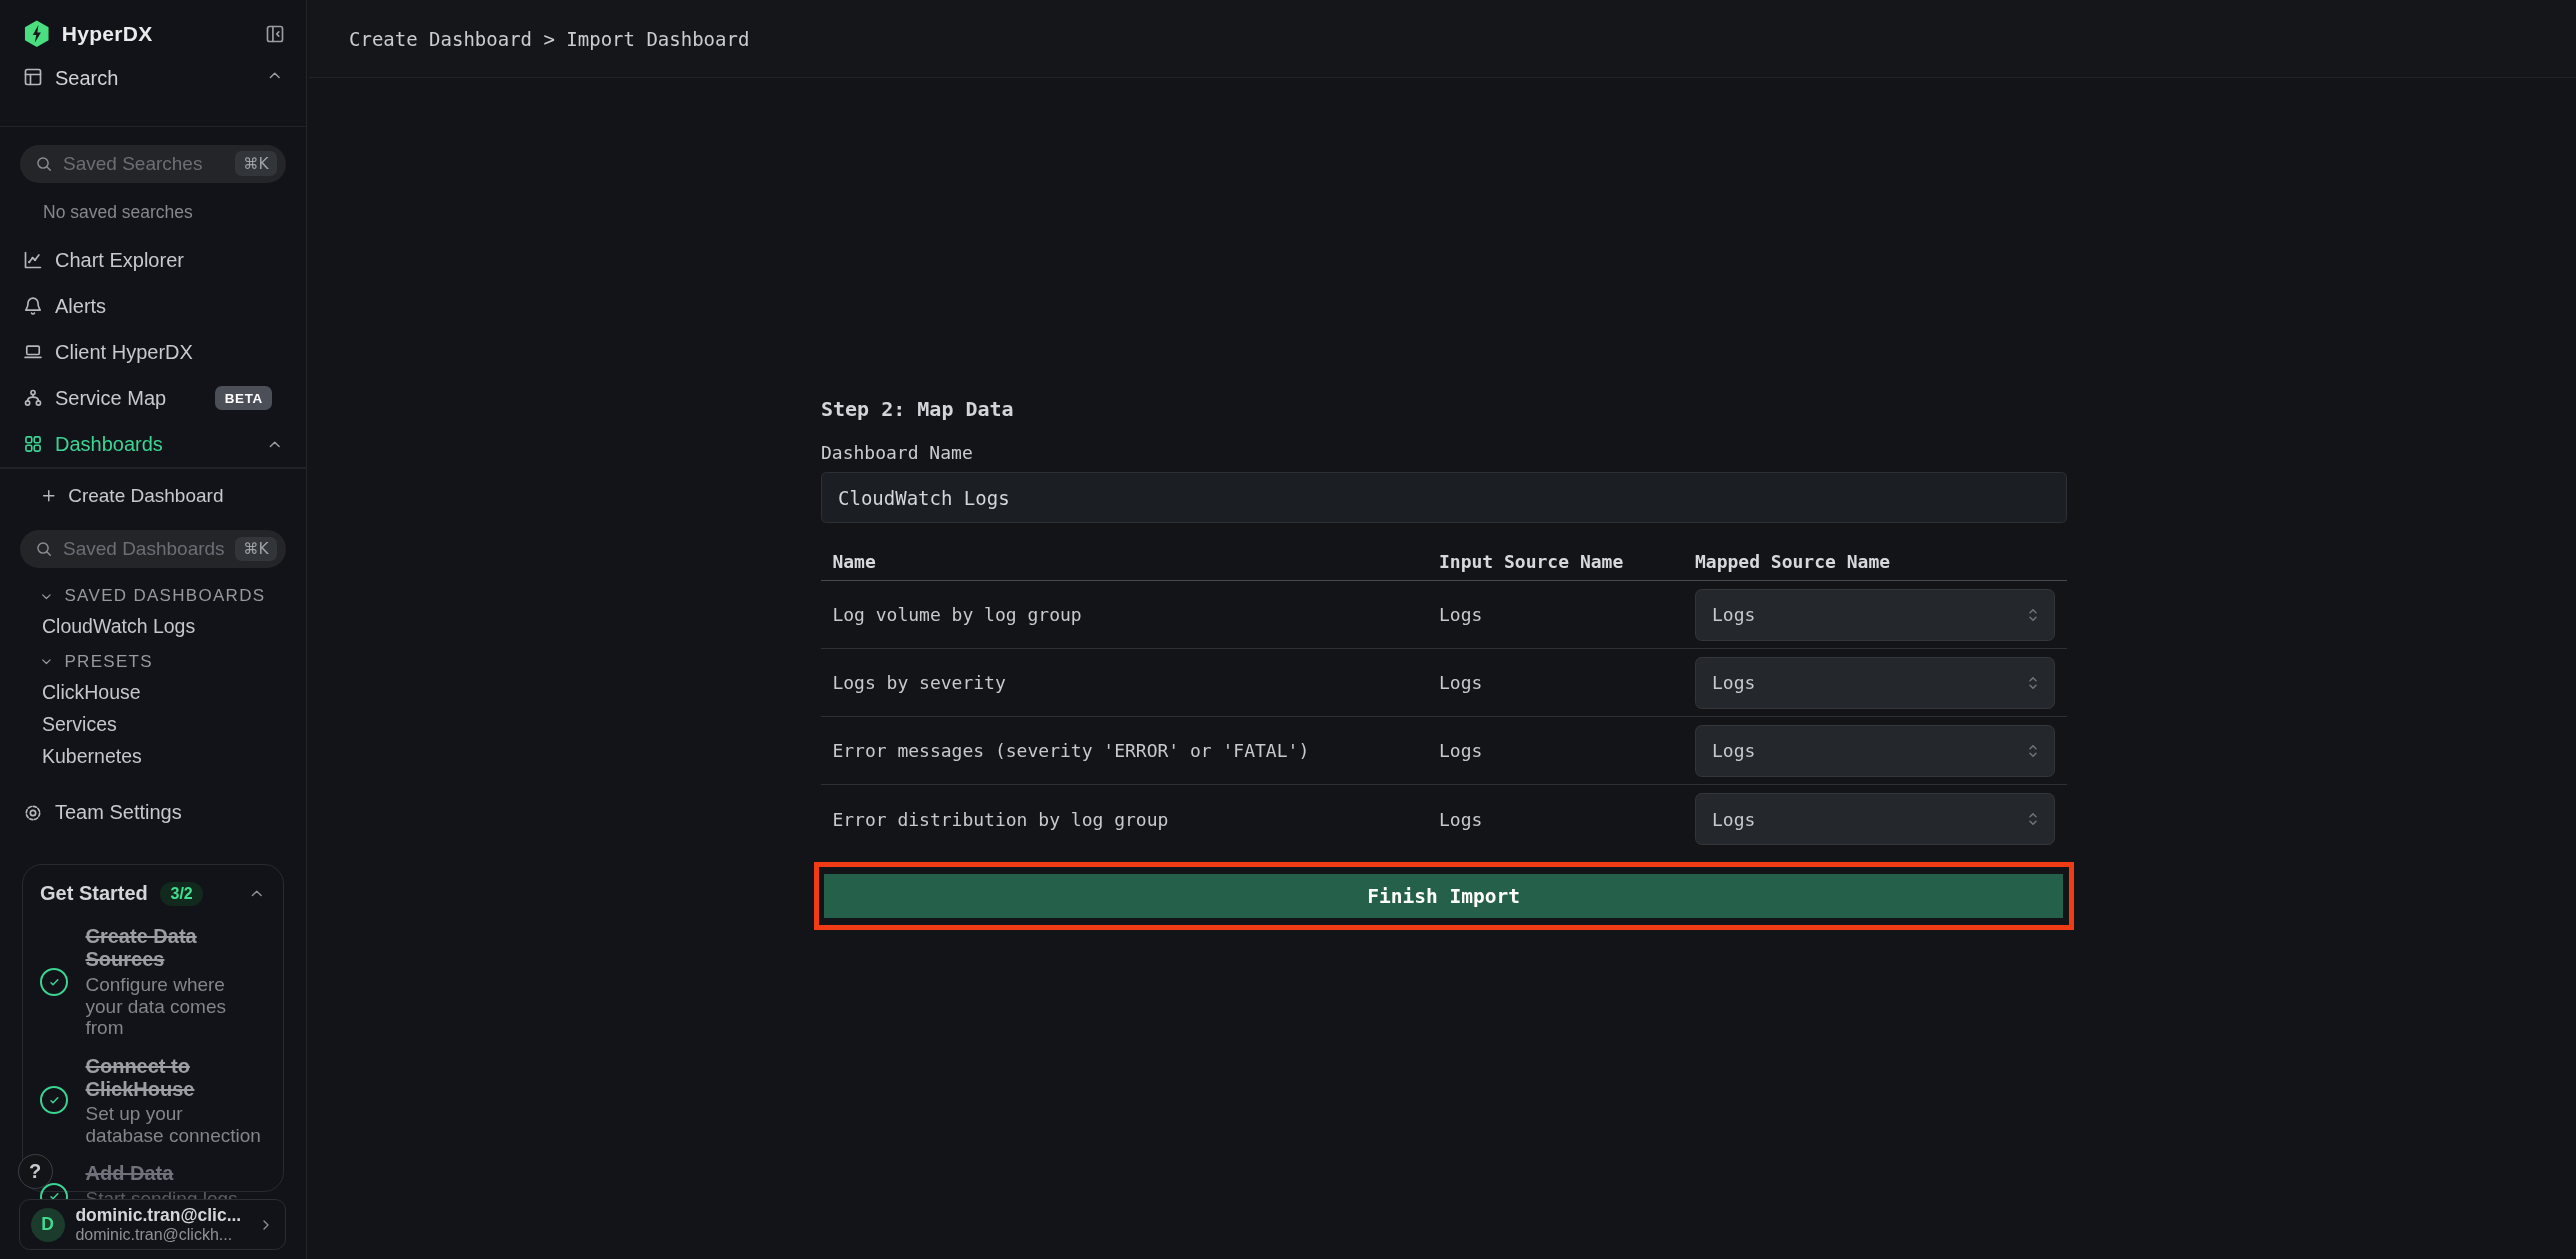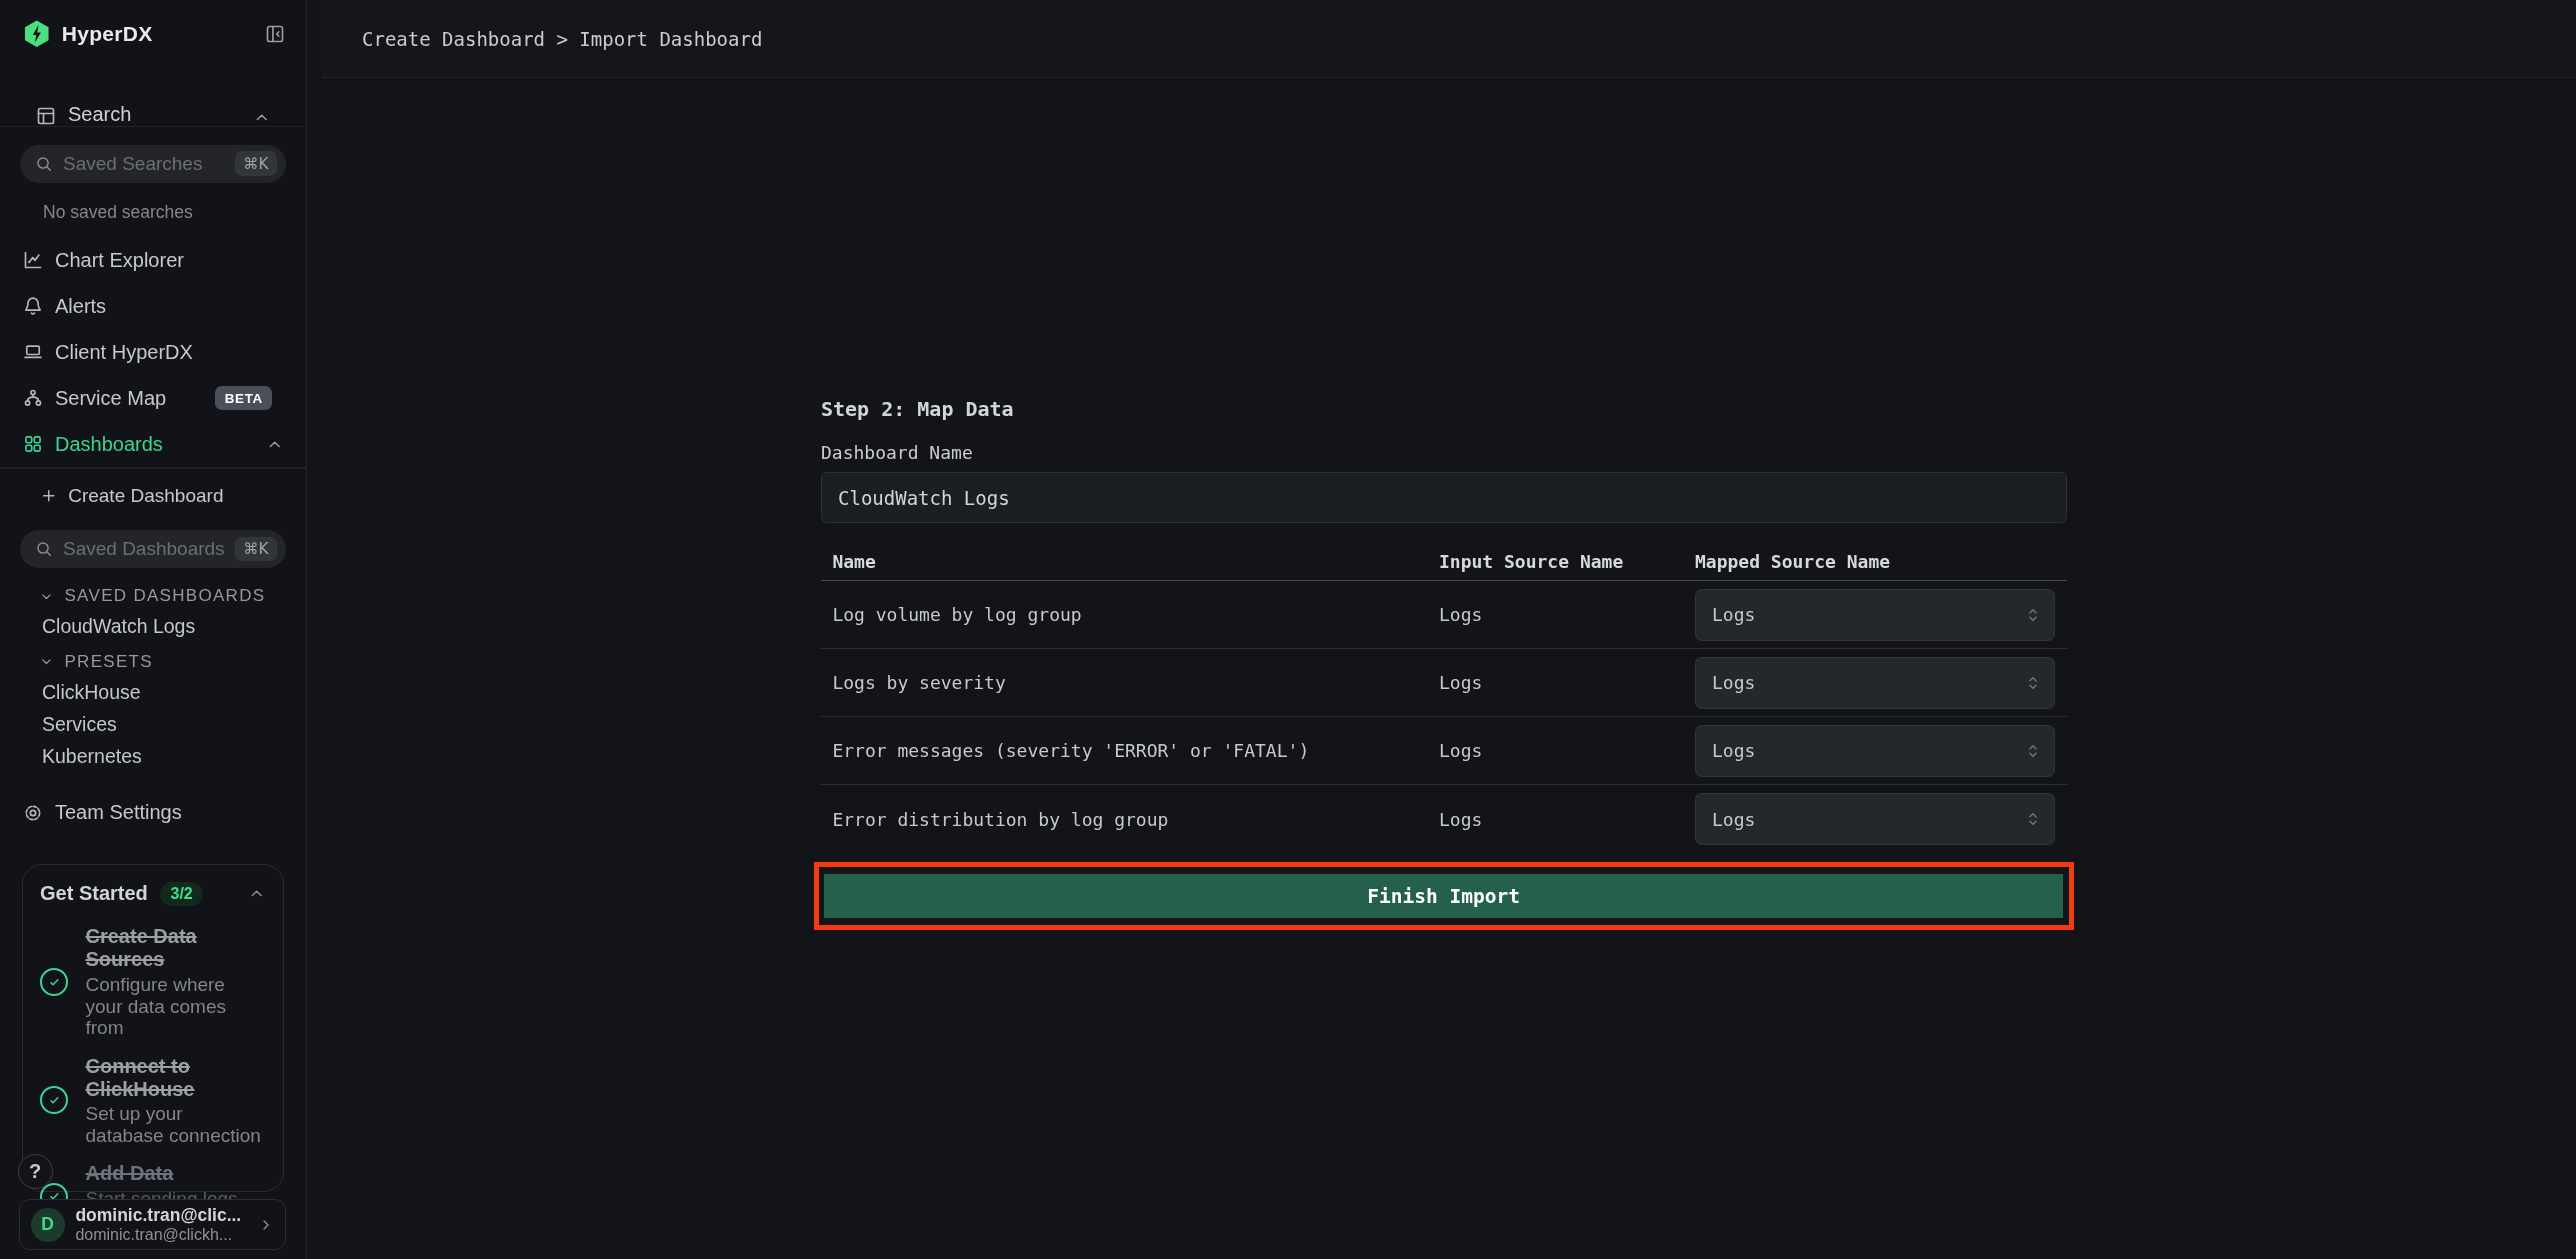--- a/index.html
+++ b/index.html
@@ -8,21 +8,21 @@
   svg { display:block; }
 
   
   .sidebar { position:absolute; left:0; top:0; width:307px; height:100%;
     background:#121318; border-right:1.3px solid #232528; z-index:2; }
   .logo-row { height:67px; padding:0 21.5px; display:flex; align-items:center; }
   .logo-mark { width:29.5px; height:29.5px; }
   .logo-name { margin-left:10.7px; font-size:21px; font-weight:bold; color:#e8eaec; letter-spacing:0.3px; }
   .collapse-btn { margin-left:auto; color:#9a9da2; cursor:pointer; }
 
-  .search-head { height:60px; border-bottom:1.3px solid #202227; display:flex; align-items:flex-end; padding:0 36px; }
+  .search-head { height:60px; border-bottom:1.3px solid #202227; display:flex; align-items:flex-start; padding:0 23px; }
   .search-head .lbl { margin-left:12px; font-size:20px; font-weight:500; color:#cfd2d6; }
   .head-icon { color:#b4b7bb; }
   .chev-right-side { margin-left:auto; color:#9a9da2; }
 
   .pill { margin:17.5px 20px 0; height:38px; border-radius:19px; background:#232529;
     display:flex; align-items:center; padding:0 9.4px 0 14.8px; cursor:text; }
   .pill .ph { margin-left:10.7px; font-size:19px; color:#6b6e74; }
   .pill .mag { color:#8b8e93; }
   .kbd { margin-left:auto; background:#323539; color:#9fa2a7; border-radius:6.7px;
     padding:3.4px 8px; font-size:15.4px; font-family:"DejaVu Sans", sans-serif; }
@@ -76,21 +76,21 @@
     border:1.3px solid #2a2d32; border-radius:10.7px; background:#121318;
     display:flex; align-items:center; padding:0 10.7px; gap:10.7px; cursor:pointer; z-index:5; }
   .avatar { width:34px; height:34px; border-radius:50%; background:#1b3b2c; color:#43da8c;
     font-size:17.5px; font-weight:bold; display:flex; align-items:center; justify-content:center; flex:none; }
   .user-texts { overflow:hidden; }
   .user-name { font-size:17.5px; font-weight:bold; color:#d3d6d9; line-height:20px; white-space:nowrap; }
   .user-email { font-size:16px; color:#8e9196; line-height:19px; white-space:nowrap; }
   .user-chev { margin-left:auto; color:#8b8e93; }
 
   
-  .topbar { position:absolute; left:322px; right:0; top:0; height:78px;
+  .topbar { position:absolute; left:309px; right:0; top:0; height:78px;
     background:#151619; border-bottom:1.3px solid #222428; display:flex; align-items:center; }
   .crumb { margin-left:40px; font-family:"DejaVu Sans Mono", monospace; font-size:19px; color:#caccd1; }
 
   
   .main { position:absolute; left:309px; top:79px; right:0; bottom:0; background:#131418;
     font-family:"DejaVu Sans Mono", monospace; }
   .content { position:absolute; left:512px; top:0; width:1246px; height:100%; }
 
   .dropzone { position:absolute; top:44px; left:0; width:100%; height:241px;
     background:#202227; border:1.3px dashed #45484e; border-radius:6.7px;

